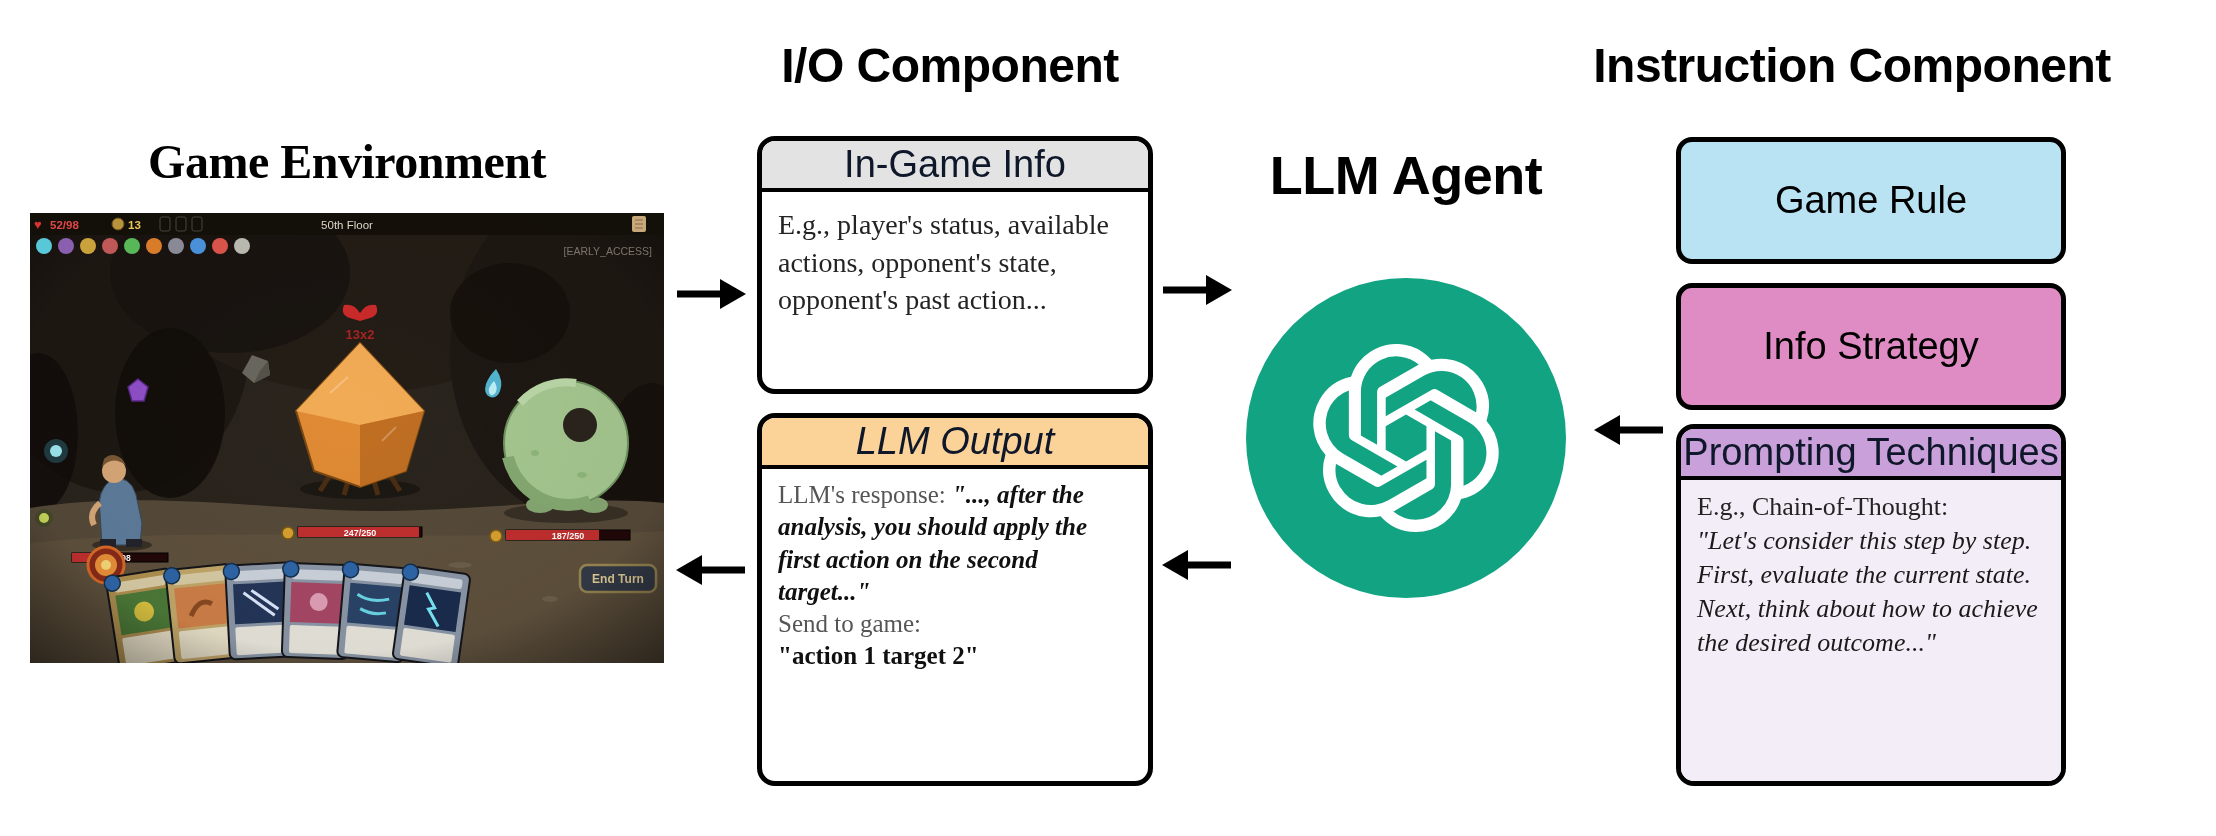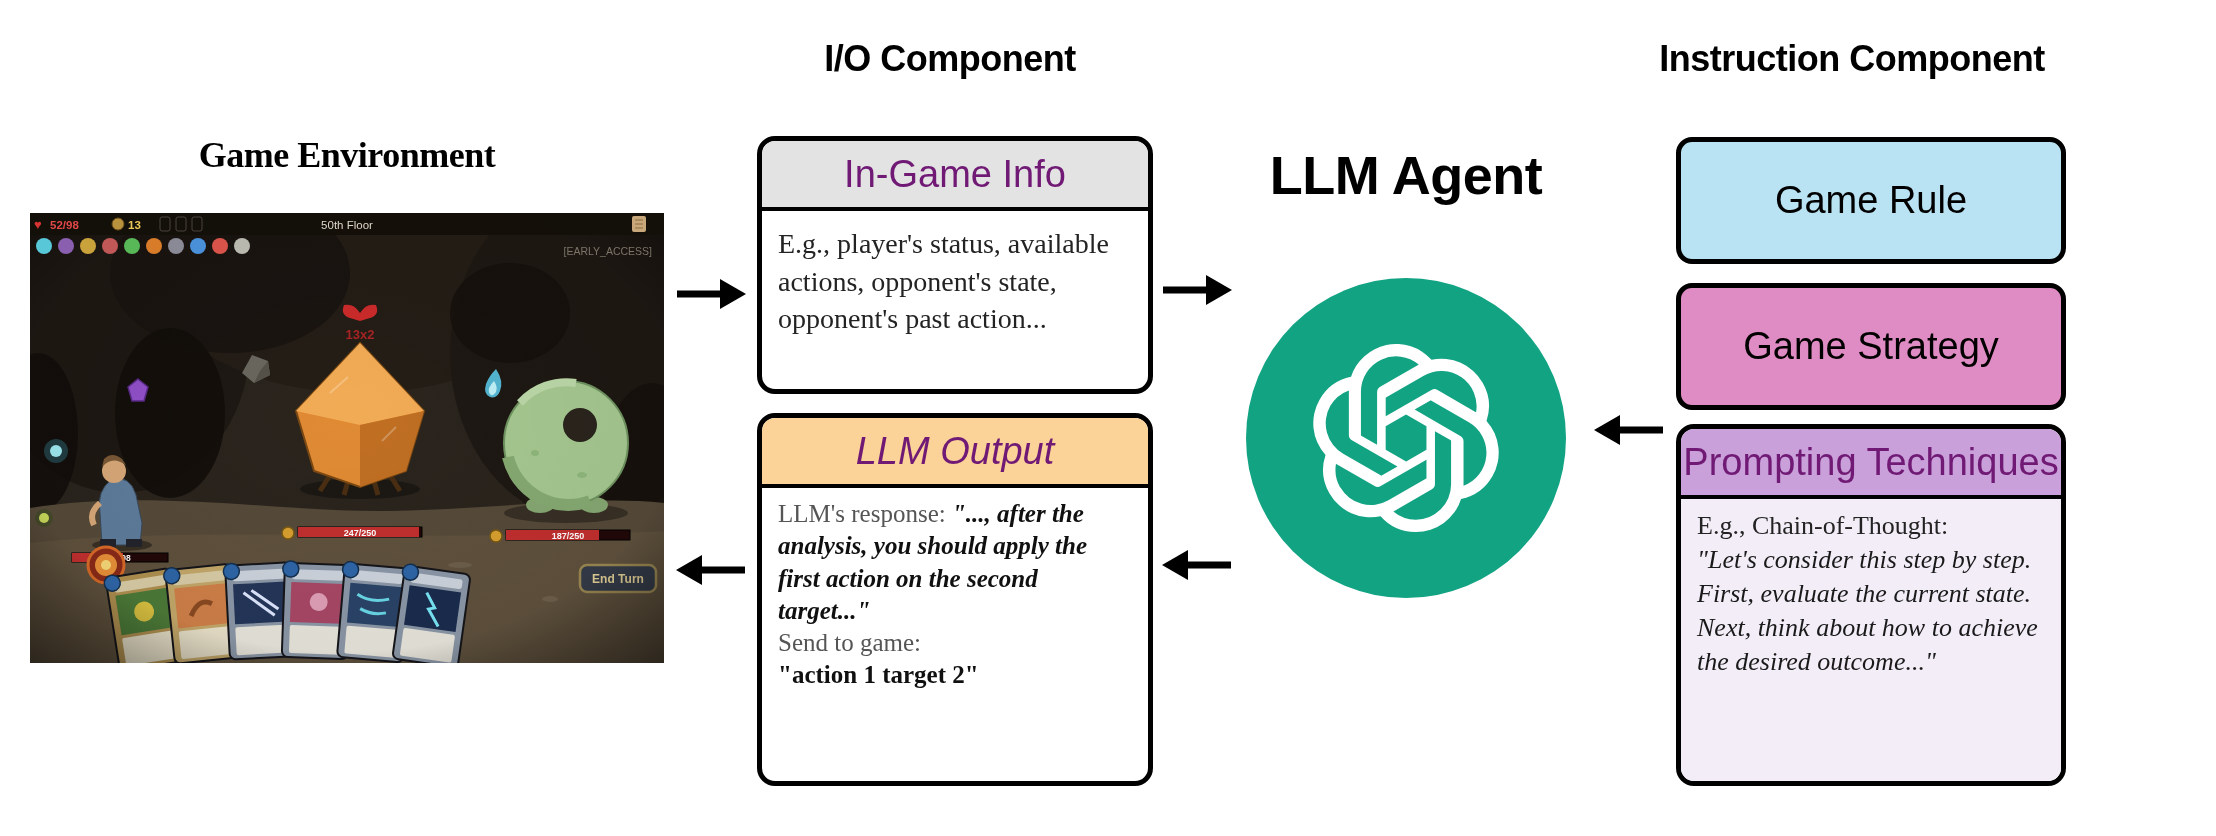--- a/index.html
+++ b/index.html
@@ -5,37 +5,37 @@
   * { margin:0; padding:0; box-sizing:border-box; }
   html,body { background:#ffffff; }
   body {
     width:2216px; height:836px; position:relative; overflow:hidden;
     font-family:"Liberation Sans", sans-serif; color:#000;
   }
   .canvas { position:absolute; inset:0; }
 
   
   .big-title {
-    position:absolute; font-weight:bold; font-size:36px; letter-spacing:-0.5px;
+    position:absolute; font-weight:bold; font-size:48px; letter-spacing:-0.5px;
     text-align:center; color:#000; width:620px;
   }
   #t-env   { left:37px;   top:134px;font-family:Liberation Serif, serif; }
   #t-io    { left:640px;  top:38px;  }
   #t-llm   { left:1096px; top:144px; font-size:54px; }
   #t-instr { left:1542px; top:38px;  }
 
   
   .panel {
     position:absolute; background:#fff; border:5px solid #000;
     border-radius:18px; overflow:hidden;
   }
   .panel-header {
-    height:70px; border-bottom:4px solid #000; display:flex;
+    height:51px; border-bottom:4px solid #000; display:flex;
     align-items:center; justify-content:center;
-    font-size:38px; font-weight:500; color:#701a75;
+    font-size:38px; font-weight:500; color:#0f172a;
   }
   #box-ingame   { left:757px;  top:136px; width:396px; height:258px; }
   #box-ingame   .panel-header { background:#e3e3e3; }
   #box-output   { left:757px;  top:413px; width:396px; height:373px; }
   #box-output   .panel-header { background:#fbd398;font-style:italic; }
   #box-prompting{ left:1676px; top:424px; width:390px; height:362px; }
   #box-prompting .panel-header { background:#c9a0d9; }
   #box-prompting .panel-body   { background:#f3edf8; height:100%; }
 
   .panel-body { padding:14px 16px; font-size:28px; line-height:1.34; color:#232323;font-family:Liberation Serif, serif; }
@@ -301,21 +301,21 @@
   <div id="llm-circle">
     <svg viewBox="0 0 24 24">
       <path fill="#ffffff" d="M22.2819 9.8211a5.9847 5.9847 0 0 0-.5157-4.9108 6.0462 6.0462 0 0 0-6.5098-2.9A6.0651 6.0651 0 0 0 4.9807 4.1818a5.9847 5.9847 0 0 0-3.9977 2.9 6.0462 6.0462 0 0 0 .7427 7.0966 5.98 5.98 0 0 0 .511 4.9107 6.051 6.051 0 0 0 6.5146 2.9001A5.9847 5.9847 0 0 0 13.2599 24a6.0557 6.0557 0 0 0 5.7718-4.2058 5.9894 5.9894 0 0 0 3.9977-2.9001 6.0557 6.0557 0 0 0-.7475-7.073zM13.2599 22.4301a4.4755 4.4755 0 0 1-2.8764-1.0408l.1419-.0804 4.7783-2.7582a.7948.7948 0 0 0 .3927-.6813v-6.7369l2.02 1.1686a.071.071 0 0 1 .038.052v5.5826a4.504 4.504 0 0 1-4.4945 4.4944zm-9.6607-4.1254a4.4708 4.4708 0 0 1-.5346-3.0137l.142.0852 4.783 2.7582a.7712.7712 0 0 0 .7806 0l5.8428-3.3685v2.3324a.0804.0804 0 0 1-.0332.0615l-4.8303 2.7865a4.504 4.504 0 0 1-6.1408-1.6464zM2.3408 7.8956a4.485 4.485 0 0 1 2.3655-1.9728V11.6a.7664.7664 0 0 0 .3879.6765l5.8144 3.3543-2.0201 1.1685a.0757.0757 0 0 1-.071 0l-4.8303-2.7865A4.504 4.504 0 0 1 2.3408 7.8956zm16.5963 3.8558L13.1038 8.364 15.1192 7.2a.0757.0757 0 0 1 .071 0l4.8303 2.7913a4.4944 4.4944 0 0 1-.6765 8.1042v-5.6772a.79.79 0 0 0-.407-.667zm2.0107-3.0231l-.142-.0852-4.7735-2.7818a.7759.7759 0 0 0-.7854 0L9.409 9.2297V6.8974a.0662.0662 0 0 1 .0284-.0615l4.8303-2.7866a4.4992 4.4992 0 0 1 6.6802 4.66zM8.3065 12.863l-2.02-1.1638a.0804.0804 0 0 1-.038-.0567V6.0742a4.4992 4.4992 0 0 1 7.3757-3.4537l-.142.0805L8.704 5.459a.7948.7948 0 0 0-.3927.6813zm1.0976-2.3654l2.602-1.4998 2.6069 1.4998v2.9994l-2.5974 1.4997-2.6067-1.4997z"></path>
     </svg>
   </div>
 
   <div class="simple-box" id="box-rule">
     <span>Game Rule</span>
   </div>
   <div class="simple-box" id="box-strategy">
-    <span>Game Strategy</span>
+    <span>Info Strategy</span>
   </div>
   <div class="panel" id="box-prompting">
     <div class="panel-header">Prompting Techniques</div>
     <div class="panel-body">
       <p>E.g., Chain-of-Thought:</p>
       <p class="italic-quote">"Let's consider this step by step. First, evaluate the current state.</p>
       <p class="italic-quote">Next, think about how to achieve the desired outcome..."</p>
     </div>
   </div>
 

